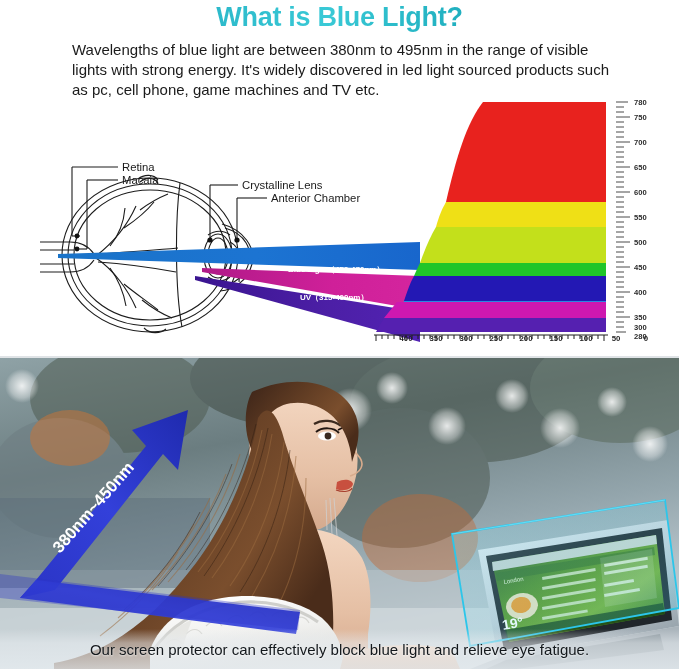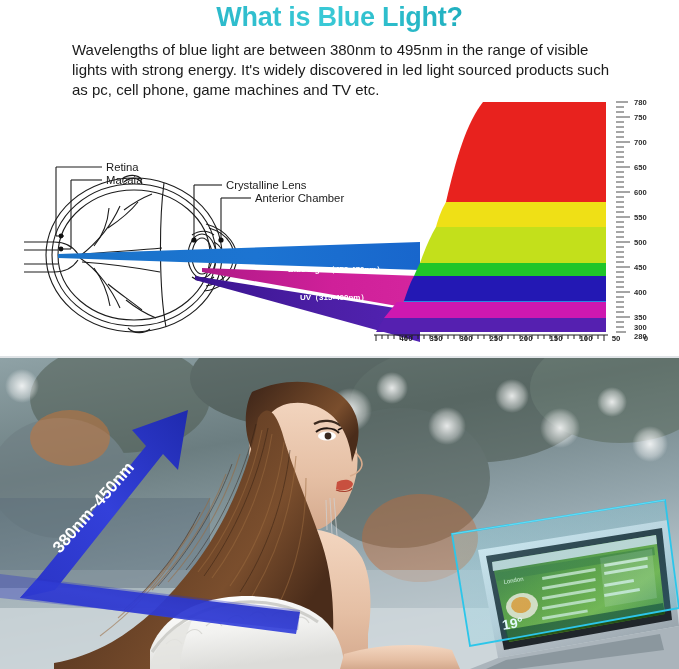--- a/index.html
+++ b/index.html
@@ -24,21 +24,21 @@
     -webkit-text-fill-color:transparent; color:#16a2b5;
   }
 
   .intro-text {
     position:absolute; top:40px; left:72px; width:540px;
     font-size:15px; line-height:20px; color:#1b1b1b;
     text-align:left;
   }
 
   
-  .eye-wrap { position:absolute; left:16px; top:150px; width:400px; height:195px; }
+  .eye-wrap { position:absolute; left:32px; top:150px; width:400px; height:195px; }
   .eye-svg { display:block; }
   .label-txt {
     font-family:"Liberation Sans", sans-serif;
     font-size:11.3px; fill:#1a1a1a; font-weight:400;
   }
 
   
   .spectrum-wrap { position:absolute; left:368px; top:96px; width:311px; height:245px; }
 
   .axis-label {
@@ -625,14 +625,17 @@
 
           <path d="M20 240 L 36 222 L 300 254 L 296 276 Z" fill="url(#arrowG)" opacity="0.92"></path>
 
           <text x="60" y="196" font-family="Liberation Sans, sans-serif" font-size="16.5" font-weight="bold" fill="#ffffff" transform="rotate(-49 60 196)">380nm~450nm</text>
         </g>
 
         <path d="M0 216 L 300 252 L 298 272 L 0 240 Z" fill="#2b35c8" opacity="0.35"></path>
       </g>
     </svg>
 
+    <div class="caption-band">
+      <span class="caption-text">Our screen protector can effectively block blue light and relieve eye fatigue.</span>
+    </div>
   </div>
 </div>
 
 </body></html>

